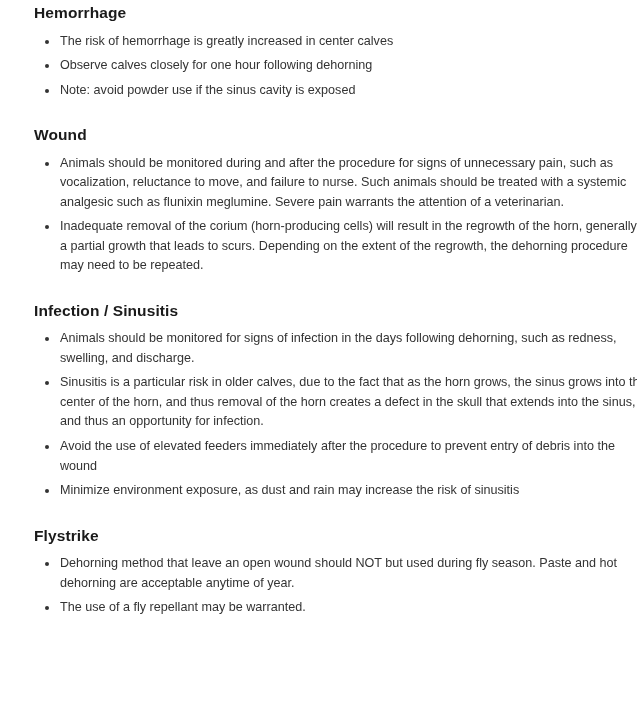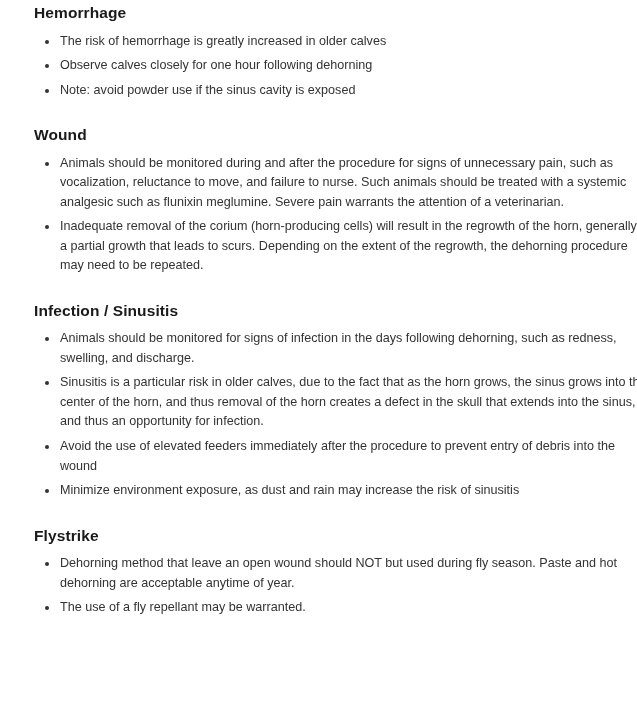--- a/index.html
+++ b/index.html
@@ -61,21 +61,21 @@
   }
 </style>
 </head>
 <body>
 
 <div class="page">
 
   <div class="section">
     <h2 class="heading">Hemorrhage</h2>
     <ul class="bullets">
-      <li><span>The risk of hemorrhage is greatly increased in older calves</span></li>
+      <li><span>The risk of hemorrhage is greatly increased in center calves</span></li>
       <li><span>Observe calves closely for one hour following dehorning</span></li>
       <li class="underlined"><span>Note: avoid powder use if the sinus cavity is exposed</span></li>
     </ul>
   </div>
 
   <div class="section">
     <h2 class="heading">Wound</h2>
     <ul class="bullets">
       <li><span>Animals should be monitored during and after the procedure for signs of unnecessary pain, such as vocalization, reluctance to move, and failure to nurse. Such animals should be treated with a systemic analgesic such as flunixin meglumine. Severe pain warrants the attention of a veterinarian.</span></li>
     </ul>

